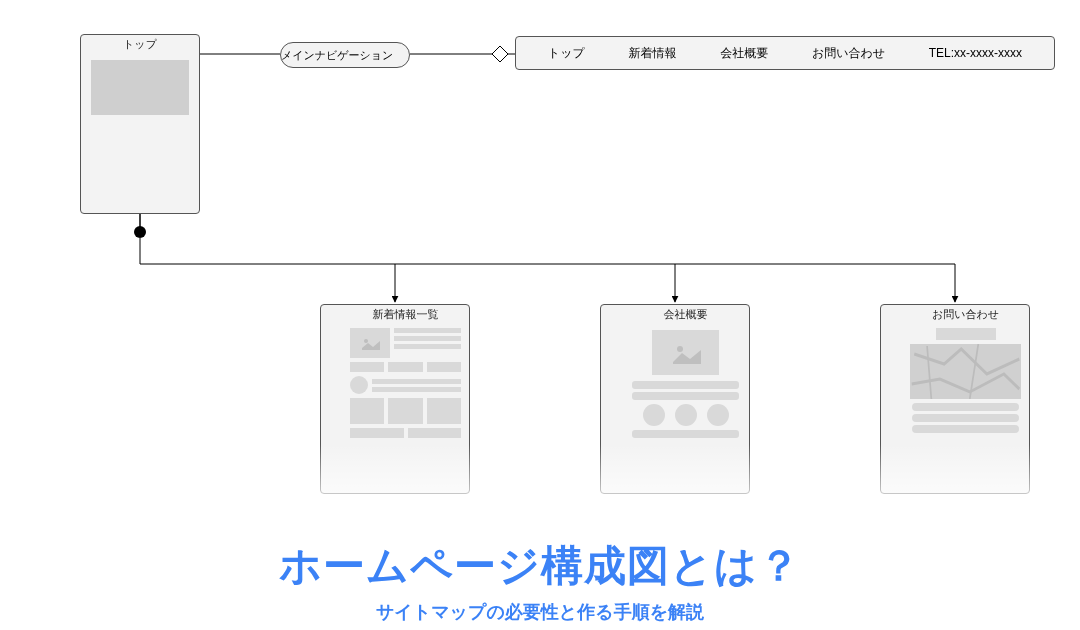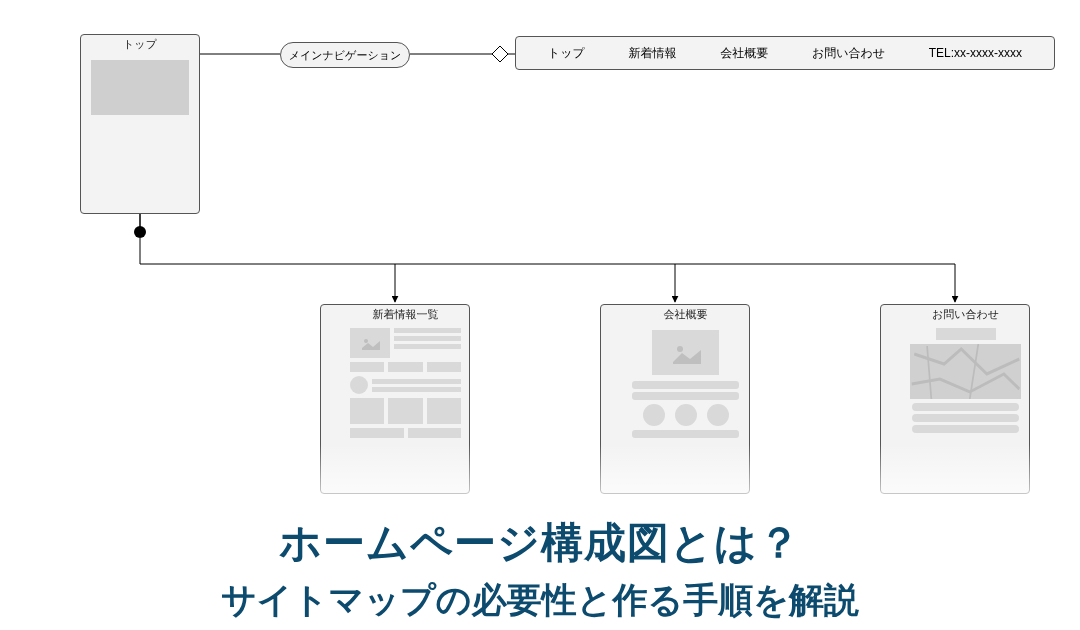--- a/index.html
+++ b/index.html
@@ -20,21 +20,21 @@
     border: 1px solid #555;
     border-radius: 4px;
     font-size: 11px;
     text-align: center;
   }
   .node-title { font-size: 11px; padding: 2px 0; color: #222; }
 
   .top-box { left: 80px; top: 10px; width: 120px; height: 180px; }
   .top-box .thumb { margin: 6px 10px 0 10px; height: 55px; background: #cfcfcf; }
 
-  .navlabel-box { left: 280px; top: 18px; width: 130px; height: 26px; border-radius: 13px; display: flex; align-items: center; justify-content: center; }
+  .navlabel-box { left: 280px; top: 18px; width: 130px; height: 26px; border-radius: 13px; display: flex; align-items: center; }
 
   .navbar-box { left: 515px; top: 12px; width: 540px; height: 34px; display: flex; align-items: center; justify-content: space-around; padding: 0 10px; font-size: 12px; }
   .navbar-box span { white-space: nowrap; }
 
   .child-box { width: 150px; height: 190px; top: 280px; padding-left: 21px; }
   .child1 { left: 320px; }
   .child2 { left: 600px; }
   .child3 { left: 880px; }
 
   .ghost-box {
@@ -60,23 +60,23 @@
   .wf-bar { margin:3px 10px; height:8px; background:#d9d9d9; border-radius:3px;}
   .wf-map { margin:4px 8px; height:55px; background:#d9d9d9; }
   .wf-trio { display:flex; gap:4px; margin:4px 8px; }
   .wf-trio div { flex:1; height:26px; background:#d9d9d9; }
   .wf-trio-circ { display:flex; gap:10px; margin:4px auto; justify-content:center; }
   .wf-trio-circ div { width:22px; height:22px; border-radius:50%; background:#d9d9d9; }
 
   .fade { position:absolute; left:0; right:0; bottom:0; top:420px;
     background: linear-gradient(to bottom, rgba(255,255,255,0) 0%, rgba(255,255,255,1) 35%); }
 
-  .headline { position:absolute; left:0; right:0; bottom:30px; text-align:center; color:#0c4a6e; }
+  .headline { position:absolute; left:0; right:0; bottom:30px; text-align:center; color:#3b82f6; }
   .headline h1 { font-size: 42px; font-weight: 800; letter-spacing: 1px; }
-  .headline h2 { font-size: 35px; font-weight: 700; margin-top:6px; }
+  .headline h2 { font-size: 18px; font-weight: 700; margin-top:6px; }
 </style>
 </head>
 <body>
 
 <div class="stage">
 
   <svg class="lines">
     <defs>
       <marker id="arrow" viewBox="0 0 10 10" refX="9" refY="5" markerWidth="7" markerHeight="7" orient="auto-start-reverse">
         <path d="M 0 0 L 10 5 L 0 10 z" fill="#000"></path>

